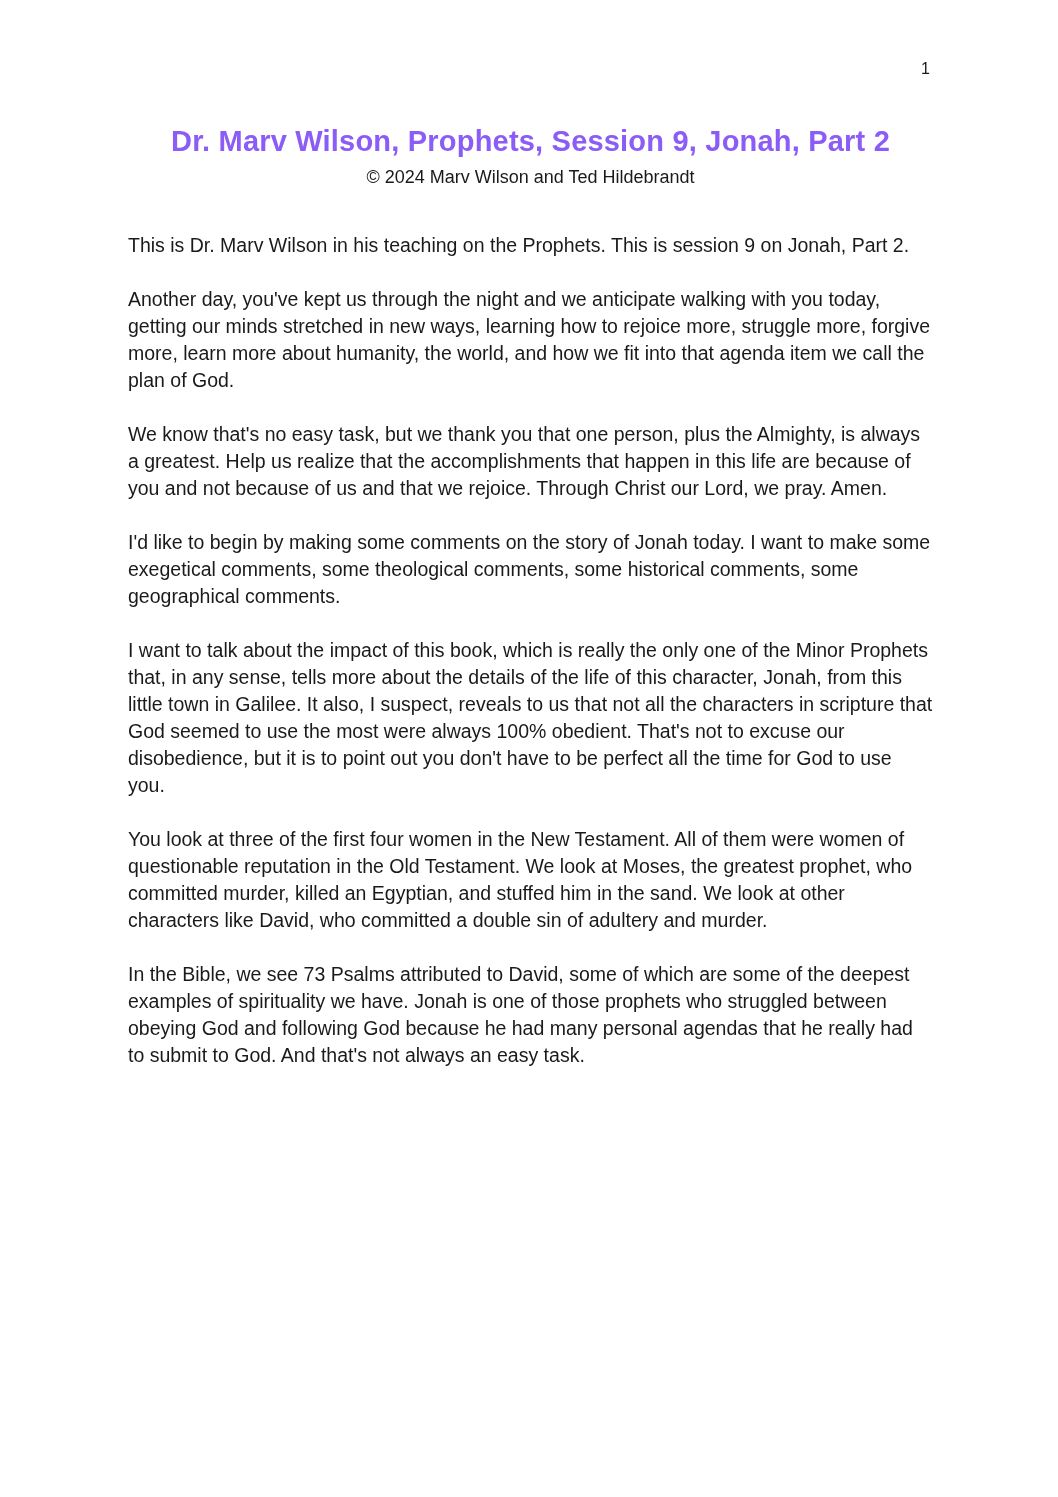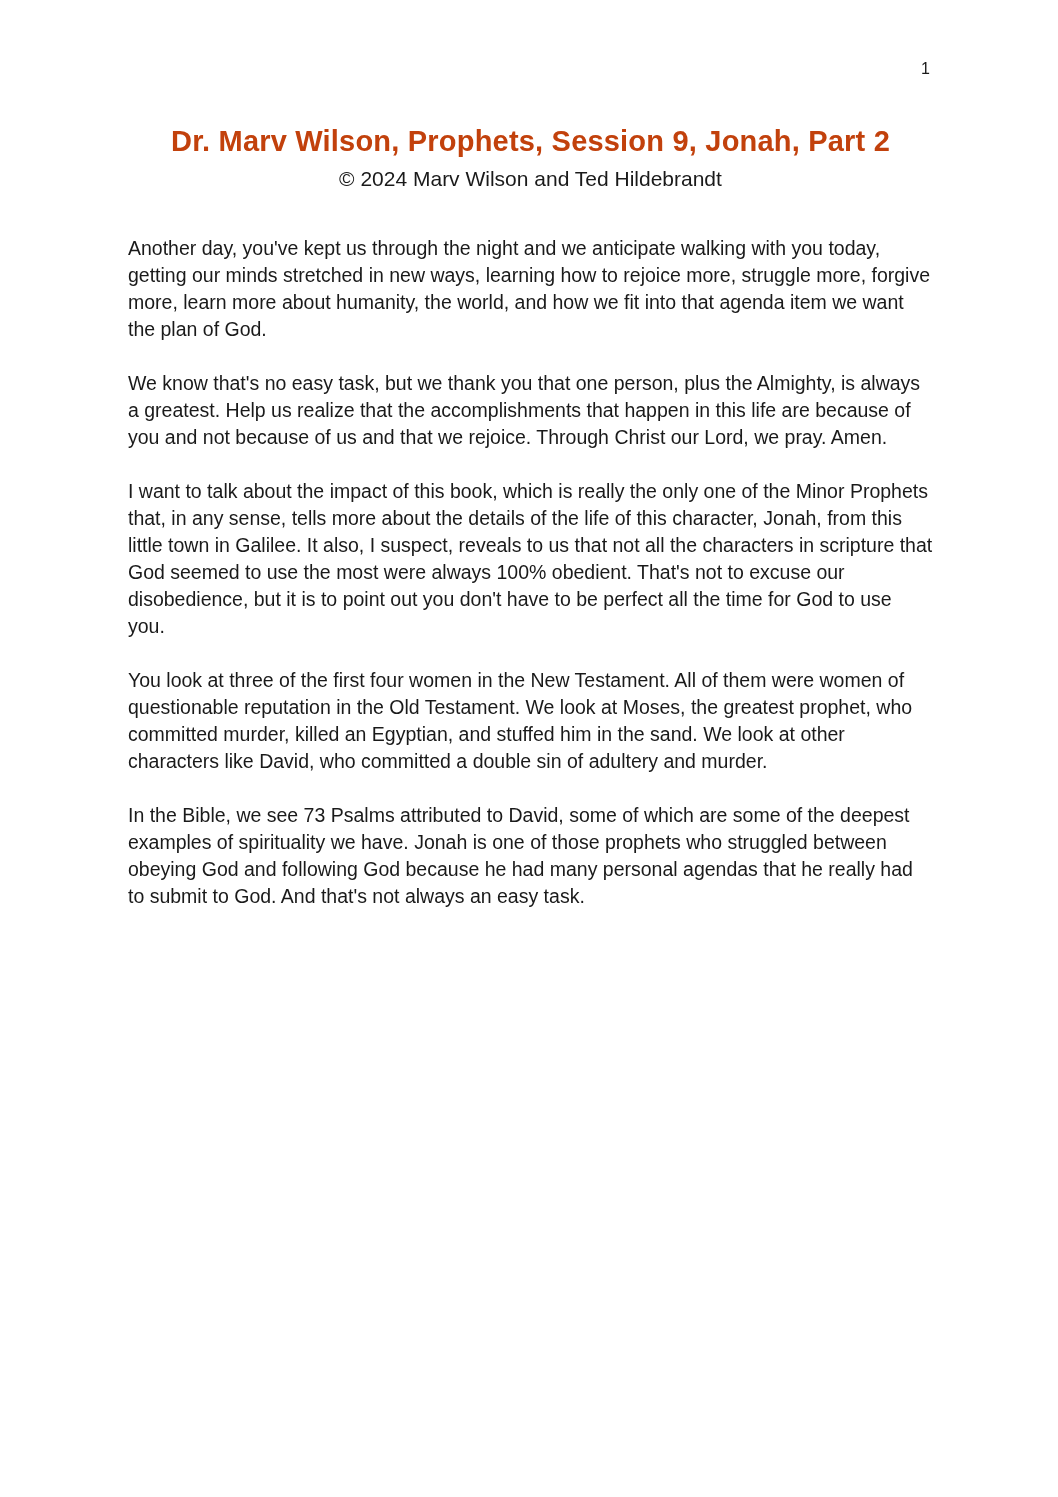--- a/index.html
+++ b/index.html
@@ -27,26 +27,26 @@
     right: 128px;
     font-size: 16px;
     color: #1a1a1a;
   }
   .doc-title {
     text-align: center;
     font-weight: bold;
     font-size: 29px;
     margin-top: 70px;
     margin-bottom: 0;
-    color: #c2410c;
+    color: #8b5cf6;
     letter-spacing: 0.2px;
   }
   .doc-copyright {
     text-align: center;
-    font-size: 21px;
+    font-size: 18px;
     margin-top: 9px;
     color: #1a1a1a;
   }
   .doc-body {
     margin-top: 44px;
   }
   .paragraph {
     font-size: 19.5px;
     line-height: 27px;
     margin: 0 0 27px 0;
@@ -59,20 +59,22 @@
 
 <div class="page">
 
   <div class="page-number">1</div>
 
   <h1 class="doc-title">Dr. Marv Wilson, Prophets, Session 9, Jonah, Part 2</h1>
 
   <div class="doc-copyright">© 2024 Marv Wilson and Ted Hildebrandt</div>
 
   <div class="doc-body">
-    <p class="paragraph">Another day, you've kept us through the night and we anticipate walking with you today, getting our minds stretched in new ways, learning how to rejoice more, struggle more, forgive more, learn more about humanity, the world, and how we fit into that agenda item we want the plan of God.</p>
+    <p class="paragraph">This is Dr. Marv Wilson in his teaching on the Prophets. This is session 9 on Jonah, Part 2.</p>
+    <p class="paragraph">Another day, you've kept us through the night and we anticipate walking with you today, getting our minds stretched in new ways, learning how to rejoice more, struggle more, forgive more, learn more about humanity, the world, and how we fit into that agenda item we call the plan of God.</p>
     <p class="paragraph">We know that's no easy task, but we thank you that one person, plus the Almighty, is always a greatest. Help us realize that the accomplishments that happen in this life are because of you and not because of us and that we rejoice. Through Christ our Lord, we pray. Amen.</p>
+    <p class="paragraph">I'd like to begin by making some comments on the story of Jonah today. I want to make some exegetical comments, some theological comments, some historical comments, some geographical comments.</p>
     <p class="paragraph">I want to talk about the impact of this book, which is really the only one of the Minor Prophets that, in any sense, tells more about the details of the life of this character, Jonah, from this little town in Galilee. It also, I suspect, reveals to us that not all the characters in scripture that God seemed to use the most were always 100% obedient. That's not to excuse our disobedience, but it is to point out you don't have to be perfect all the time for God to use you.</p>
     <p class="paragraph">You look at three of the first four women in the New Testament. All of them were women of questionable reputation in the Old Testament. We look at Moses, the greatest prophet, who committed murder, killed an Egyptian, and stuffed him in the sand. We look at other characters like David, who committed a double sin of adultery and murder.</p>
     <p class="paragraph">In the Bible, we see 73 Psalms attributed to David, some of which are some of the deepest examples of spirituality we have. Jonah is one of those prophets who struggled between obeying God and following God because he had many personal agendas that he really had to submit to God. And that's not always an easy task.</p>
   </div>
 
 </div>
 
 </body></html>

